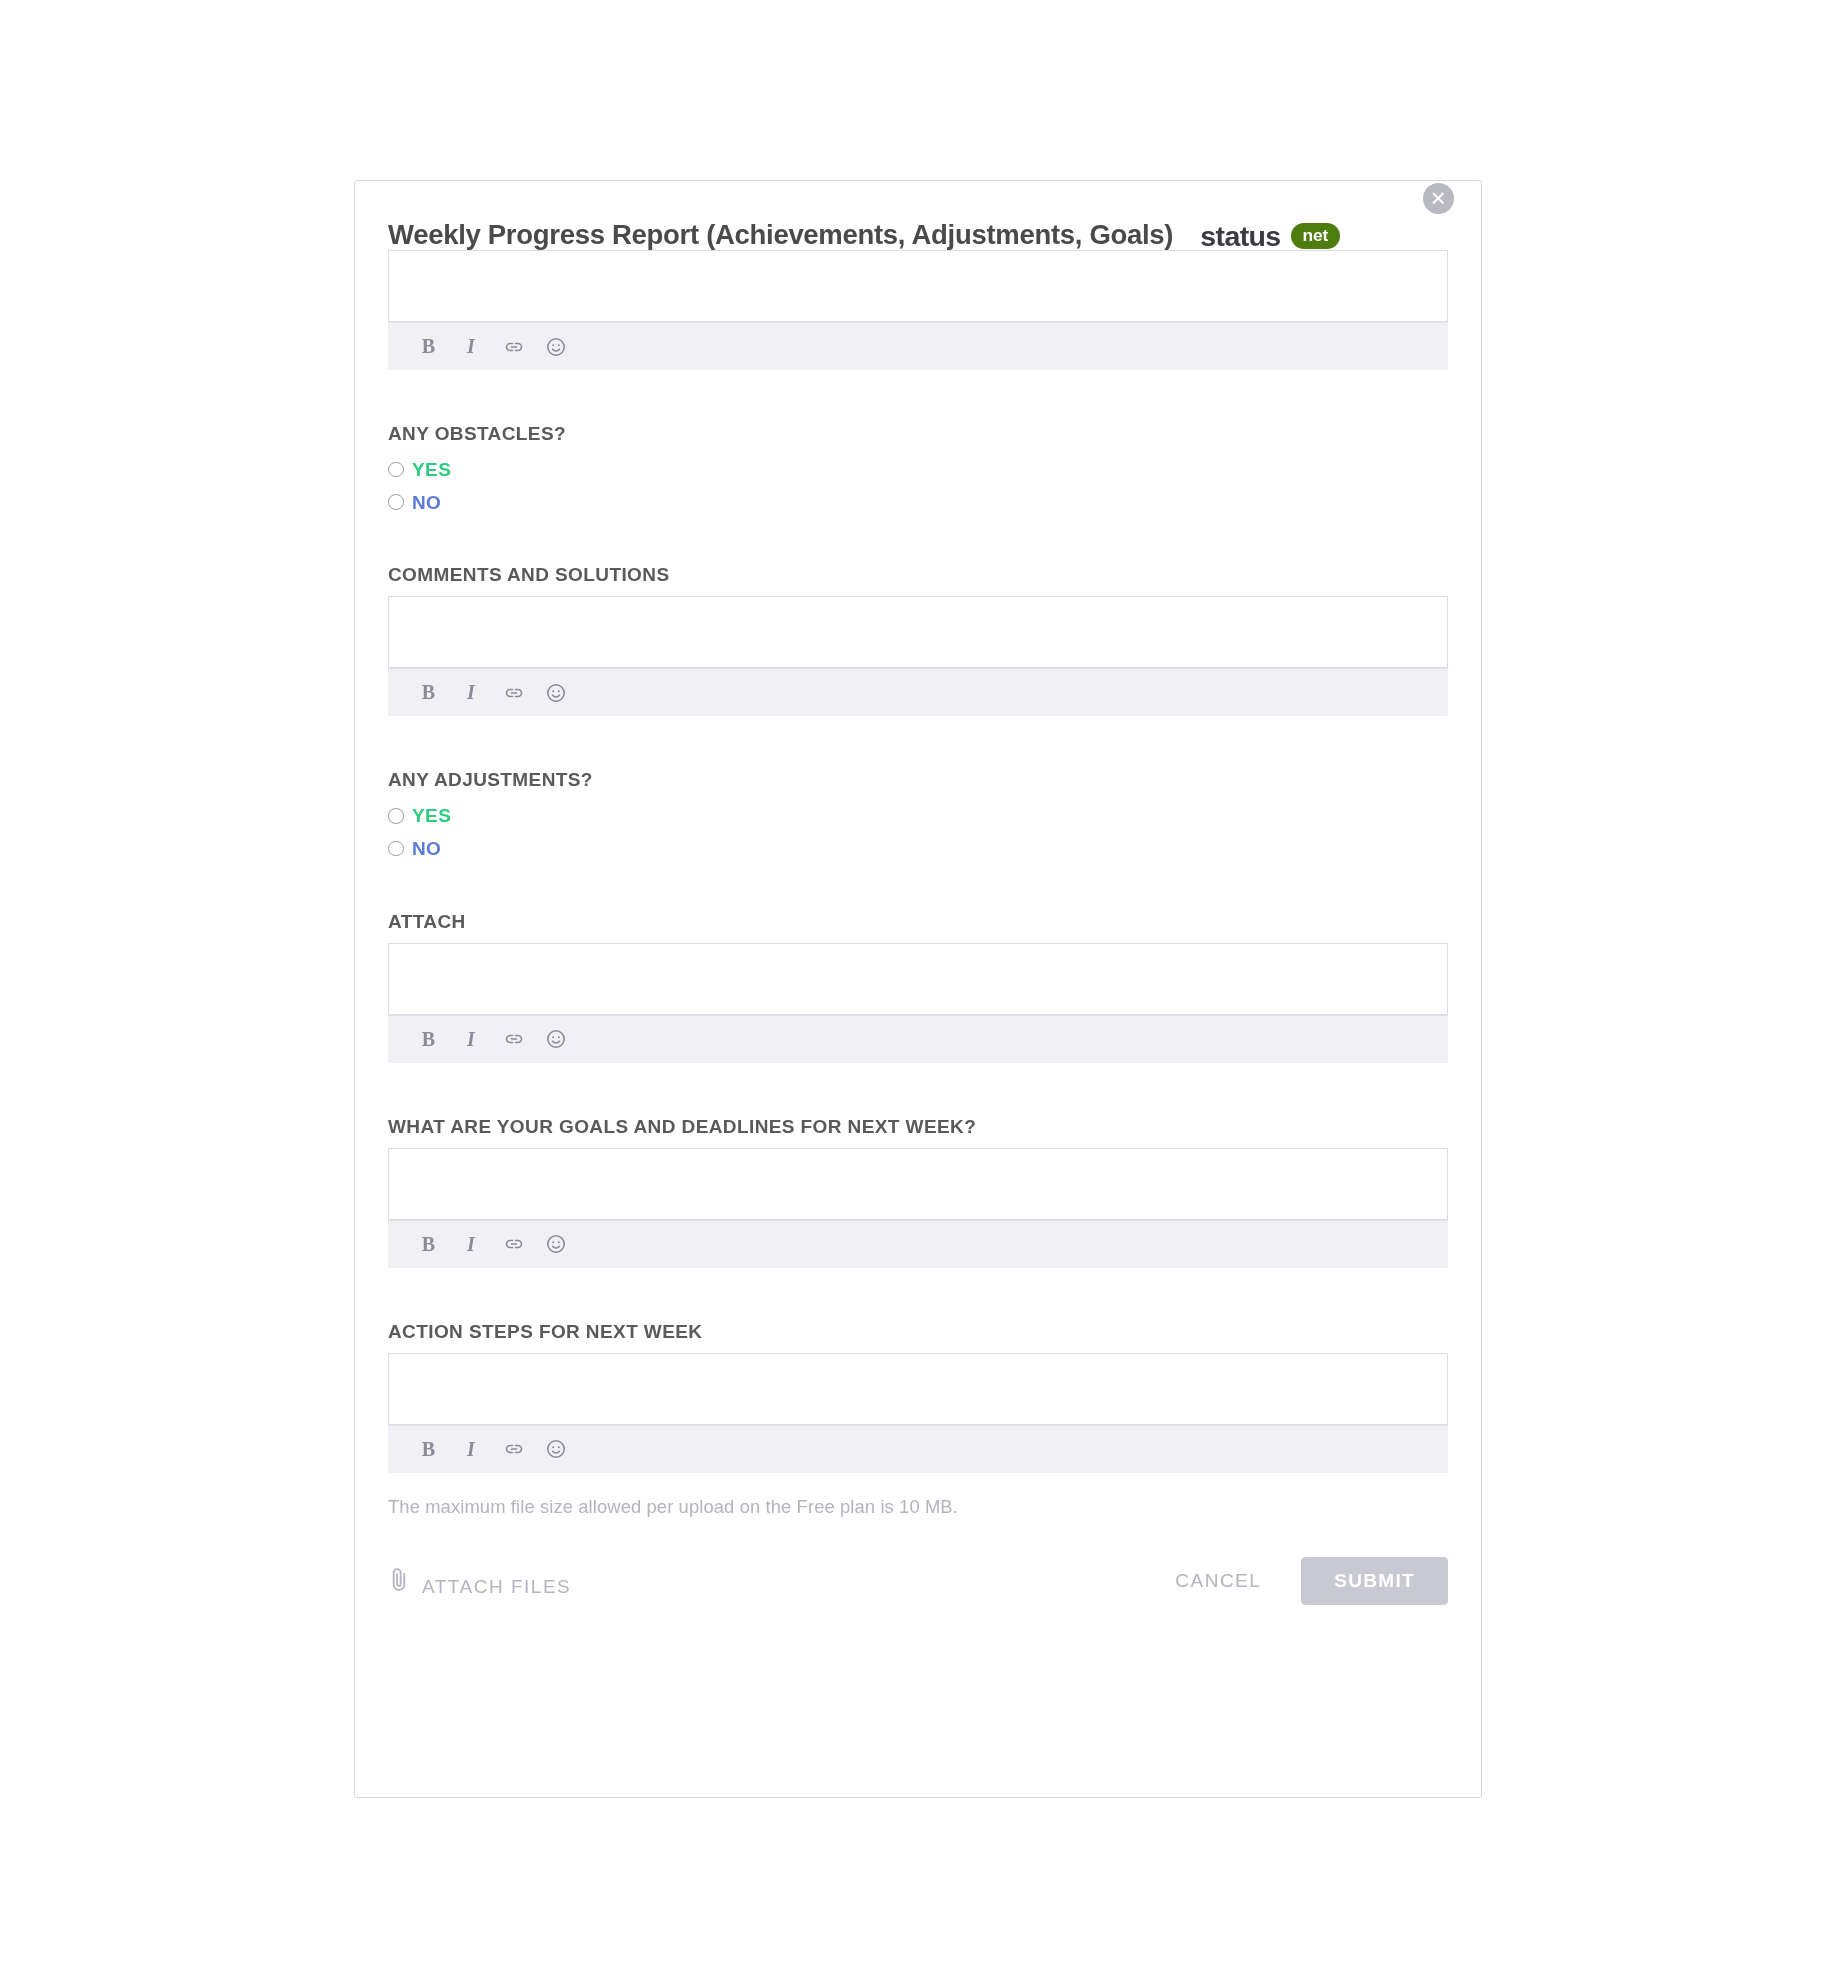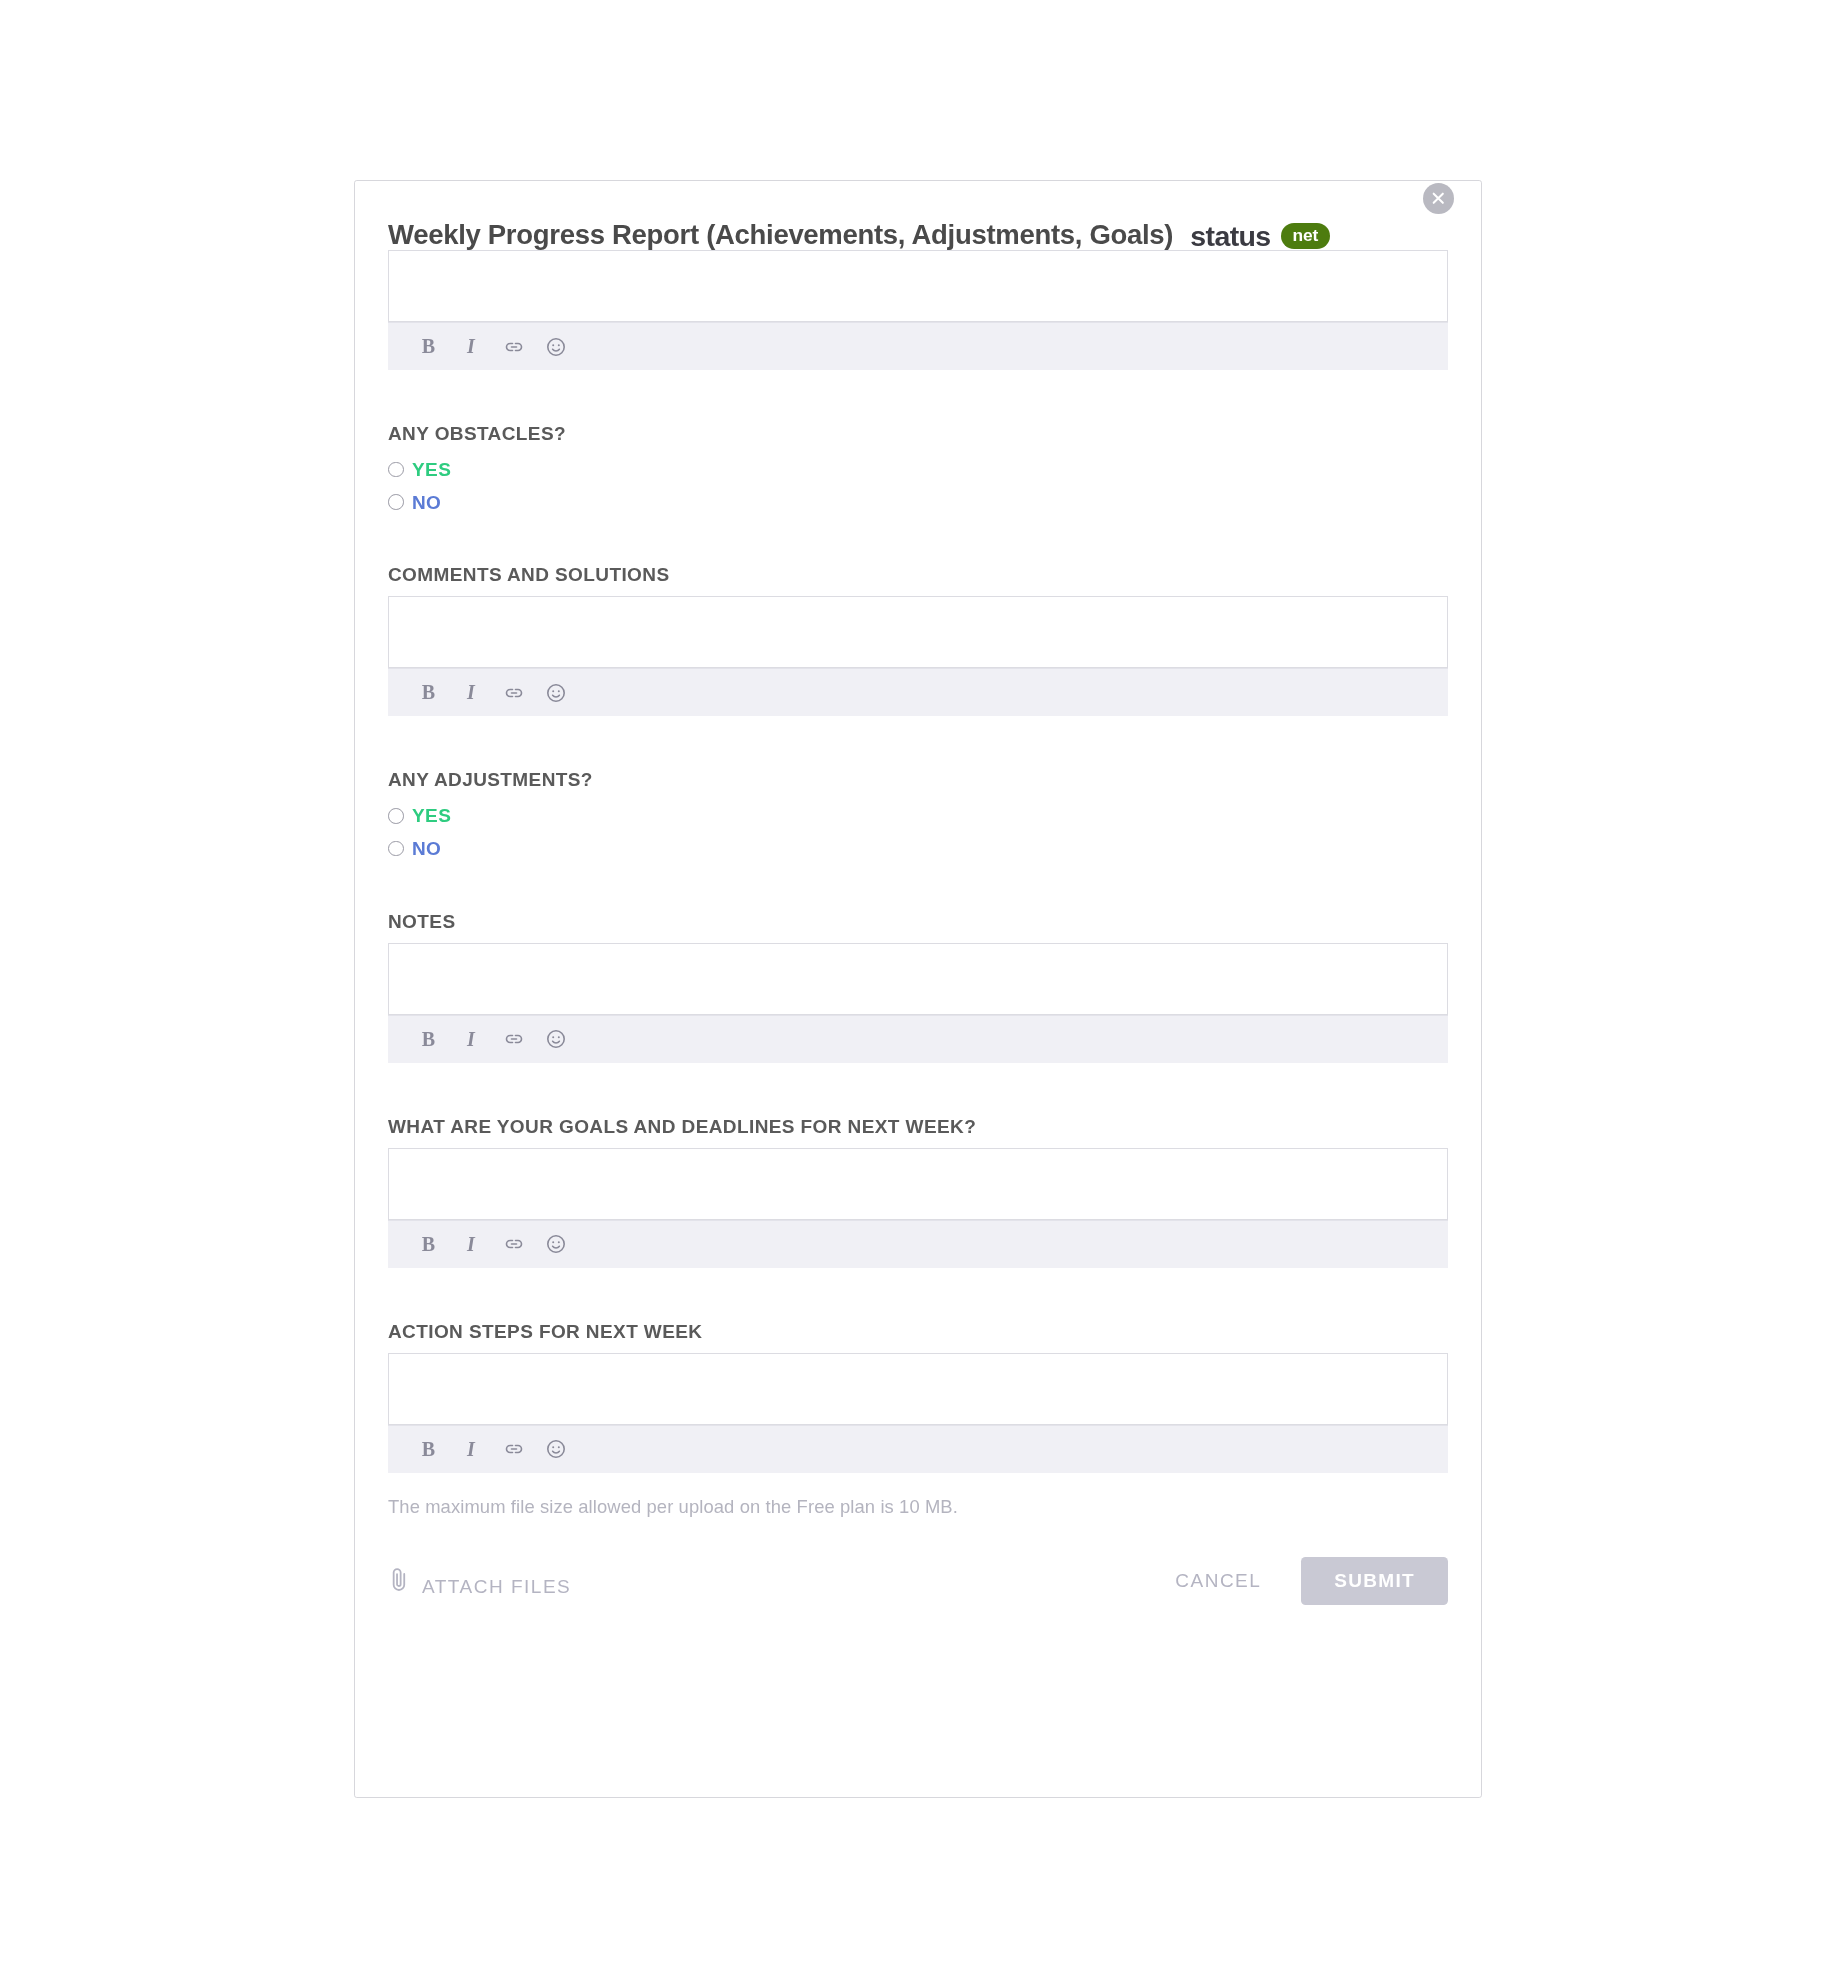--- a/index.html
+++ b/index.html
@@ -55,21 +55,21 @@
     font-weight: bold;
     color: #4a4a4a;
     letter-spacing: -0.3px;
     white-space: nowrap;
     line-height: 31px;
   }
 
   .brand {
     display: flex;
     align-items: center;
-    margin-left: 17px;
+    margin-left: 27px;
     position: relative;
   }
 
   .brand-word {
     font-size: 28.5px;
     font-weight: bold;
     color: #3b3b42;
     letter-spacing: -0.6px;
     line-height: 28.5px;
   }
@@ -345,21 +345,21 @@
           <span class="radio-label radio-yes">YES</span>
         </div>
         <div class="radio-row">
           <span class="radio-circle"></span>
           <span class="radio-label radio-no">NO</span>
         </div>
       </div>
 
       <div class="gap-md"></div>
 
-      <div class="field-label">NOTES</div>
+      <div class="field-label">ATTACH</div>
       <div class="editor">
         <div class="editor-box"></div>
         <div class="editor-toolbar">
           <div class="tb-icon tb-bold">B</div>
           <div class="tb-icon tb-italic">I</div>
           <div class="tb-icon">
             <svg width="24" height="24" viewBox="0 0 24 24" aria-hidden="true">
               <path d="M9.5 12h5" stroke="#8a8a99" stroke-width="1.6" stroke-linecap="round" fill="none"></path>
               <path d="M10.5 8.5H8a3.5 3.5 0 0 0 0 7h2.5" stroke="#8a8a99" stroke-width="1.6" fill="none" stroke-linecap="round"></path>
               <path d="M13.5 8.5H16a3.5 3.5 0 0 1 0 7h-2.5" stroke="#8a8a99" stroke-width="1.6" fill="none" stroke-linecap="round"></path>

